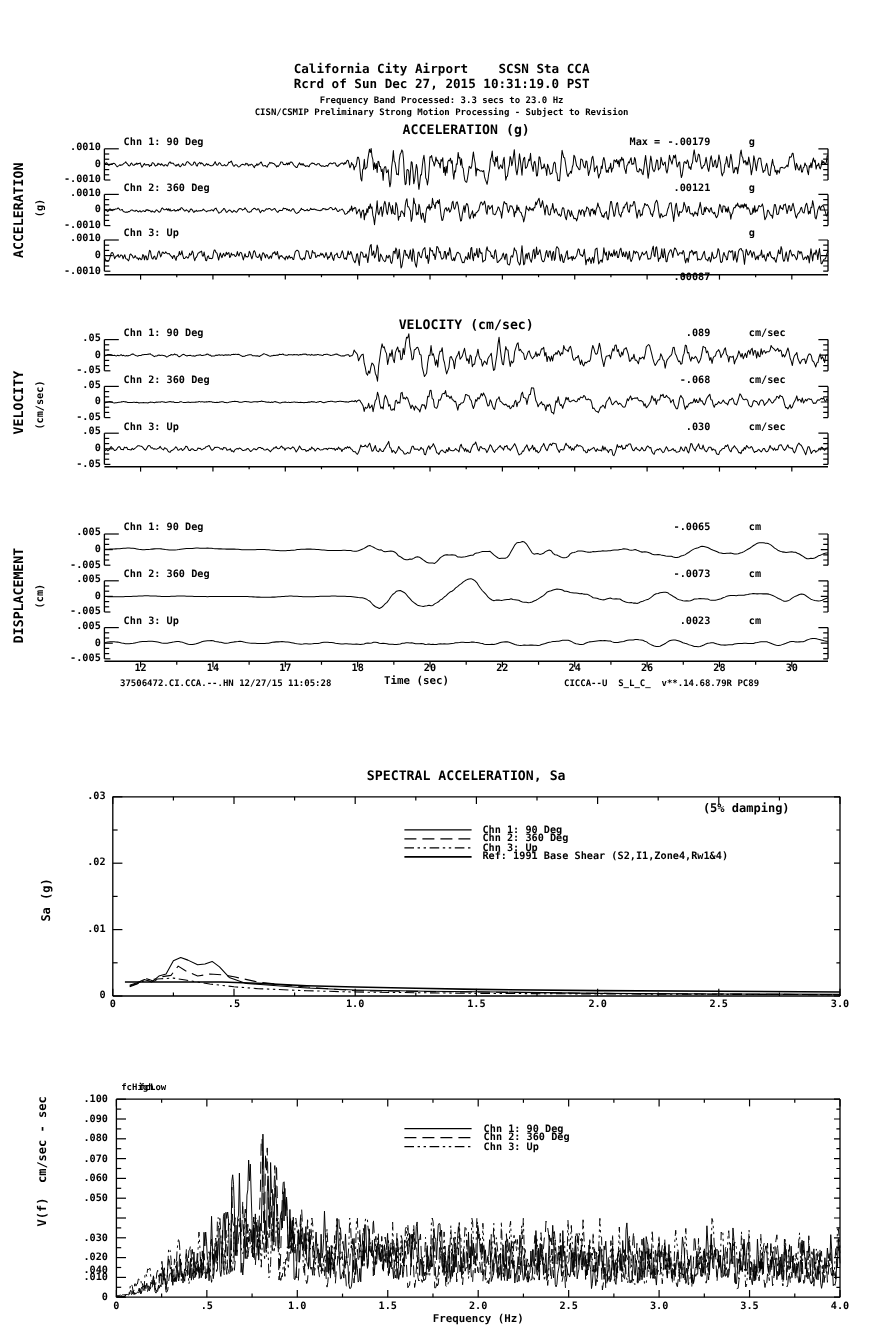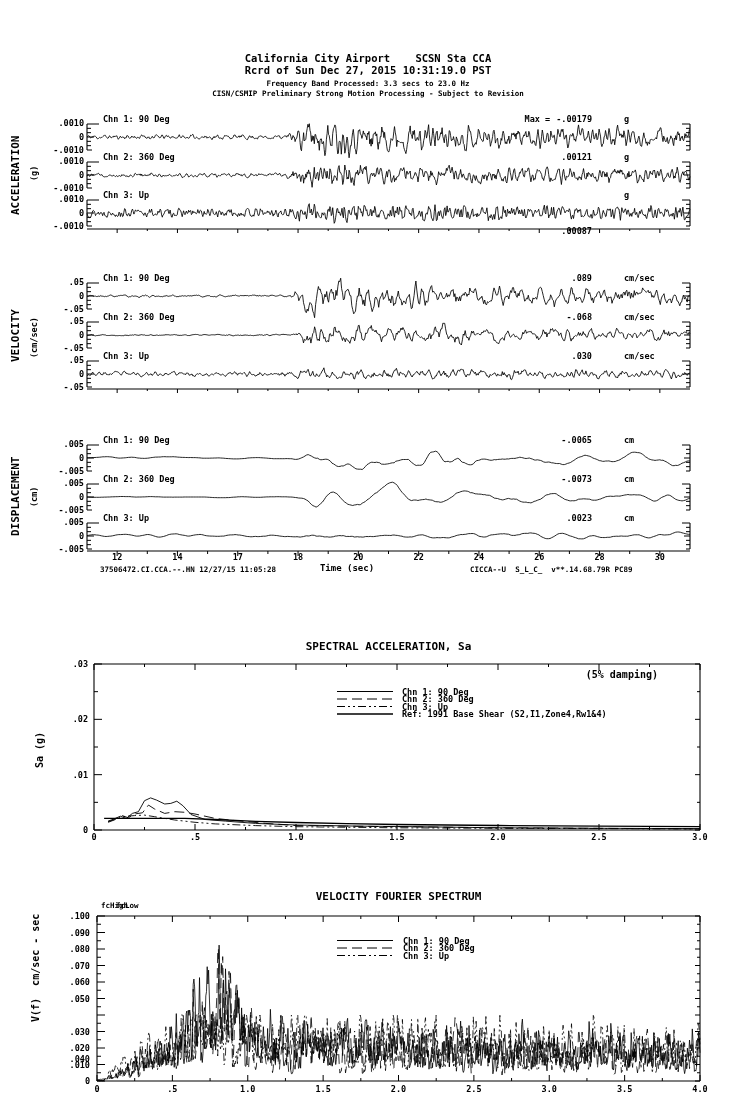--- a/index.html
+++ b/index.html
@@ -24,40 +24,42 @@
 
 <div id="page">
 
   <div>
     <div class="abs ctr h1" style="left:0;top:52;width:736px;top:52px">California City Airport    SCSN Sta CCA</div>
     <div class="abs ctr h1" style="left:0;top:64px;width:736px">Rcrd of Sun Dec 27, 2015 10:31:19.0 PST</div>
     <div class="abs ctr h3" style="left:0;top:79px;width:736px">Frequency Band Processed: 3.3 secs to 23.0 Hz</div>
     <div class="abs ctr h3" style="left:0;top:89px;width:736px">CISN/CSMIP Preliminary Strong Motion Processing - Subject to Revision</div>
   </div>
 
+  <div class="abs ctr t" style="left:87px;top:103px;width:603px">ACCELERATION (g)</div>
+  <div class="abs ctr t" style="left:87px;top:265px;width:603px">VELOCITY (cm/sec)</div>
 
   <div class="abs rot t" style="left:10px;top:215px">ACCELERATION</div>
   <div class="abs rot s" style="left:30px;top:181px">(g)</div>
   <div class="abs rot t" style="left:10px;top:362px">VELOCITY</div>
   <div class="abs rot s" style="left:30px;top:358px">(cm/sec)</div>
   <div class="abs rot t" style="left:10px;top:536px">DISPLACEMENT</div>
   <div class="abs rot s" style="left:30px;top:507px">(cm)</div>
 
   <div class="abs ctr" style="left:287px;top:563px;width:120px;font-size:9px">Time (sec)</div>
   <div class="abs xs" style="left:100px;top:566px">37506472.CI.CCA.--.HN 12/27/15 11:05:28</div>
   <div class="abs xs" style="left:470px;top:566px">CICCA--U  S_L_C_  v**.14.68.79R PC89</div>
 
   <div class="abs ctr t" style="left:87px;top:641px;width:603px">SPECTRAL ACCELERATION, Sa</div>
   <div class="abs r" style="left:458px;top:669px;width:200px;font-size:10px">(5% damping)</div>
   <div class="abs rot" style="left:34px;top:768px;font-size:10px">Sa (g)</div>
 
-  <div class="abs ctr t" style="left:97px;top:891px;width:603px">VELOCITY FOURIER SPECTRUM</div>
   <div class="abs xs" style="left:116px;top:902px">fcLow</div>
   <div class="abs xs" style="left:101px;top:902px">fcHigh</div>
   <div class="abs rot" style="left:30px;top:1022px;font-size:10px">V(f)  cm/sec - sec</div>
+  <div class="abs ctr" style="left:97px;top:1095px;width:603px;font-size:9px">Frequency (Hz)</div>
 
 <svg viewBox="77 109 625 130" width="625" height="130" style="left: 77px; top: 109px; overflow: visible;">
       <line x1="87" y1="124" x2="87" y2="150" stroke="#000" stroke-width="1.1"></line>
       <line x1="690" y1="124" x2="690" y2="150" stroke="#000" stroke-width="1.1"></line>
       <line x1="87" y1="124" x2="99" y2="124" stroke="#000" stroke-width="1"></line>
       <line x1="682" y1="124" x2="690" y2="124" stroke="#000" stroke-width="1"></line>
       <line x1="87" y1="128.33333333333334" x2="91" y2="128.33333333333334" stroke="#000" stroke-width="1"></line>
       <line x1="686" y1="128.33333333333334" x2="690" y2="128.33333333333334" stroke="#000" stroke-width="1"></line>
       <line x1="87" y1="132.66666666666666" x2="91" y2="132.66666666666666" stroke="#000" stroke-width="1"></line>
       <line x1="686" y1="132.66666666666666" x2="690" y2="132.66666666666666" stroke="#000" stroke-width="1"></line>

